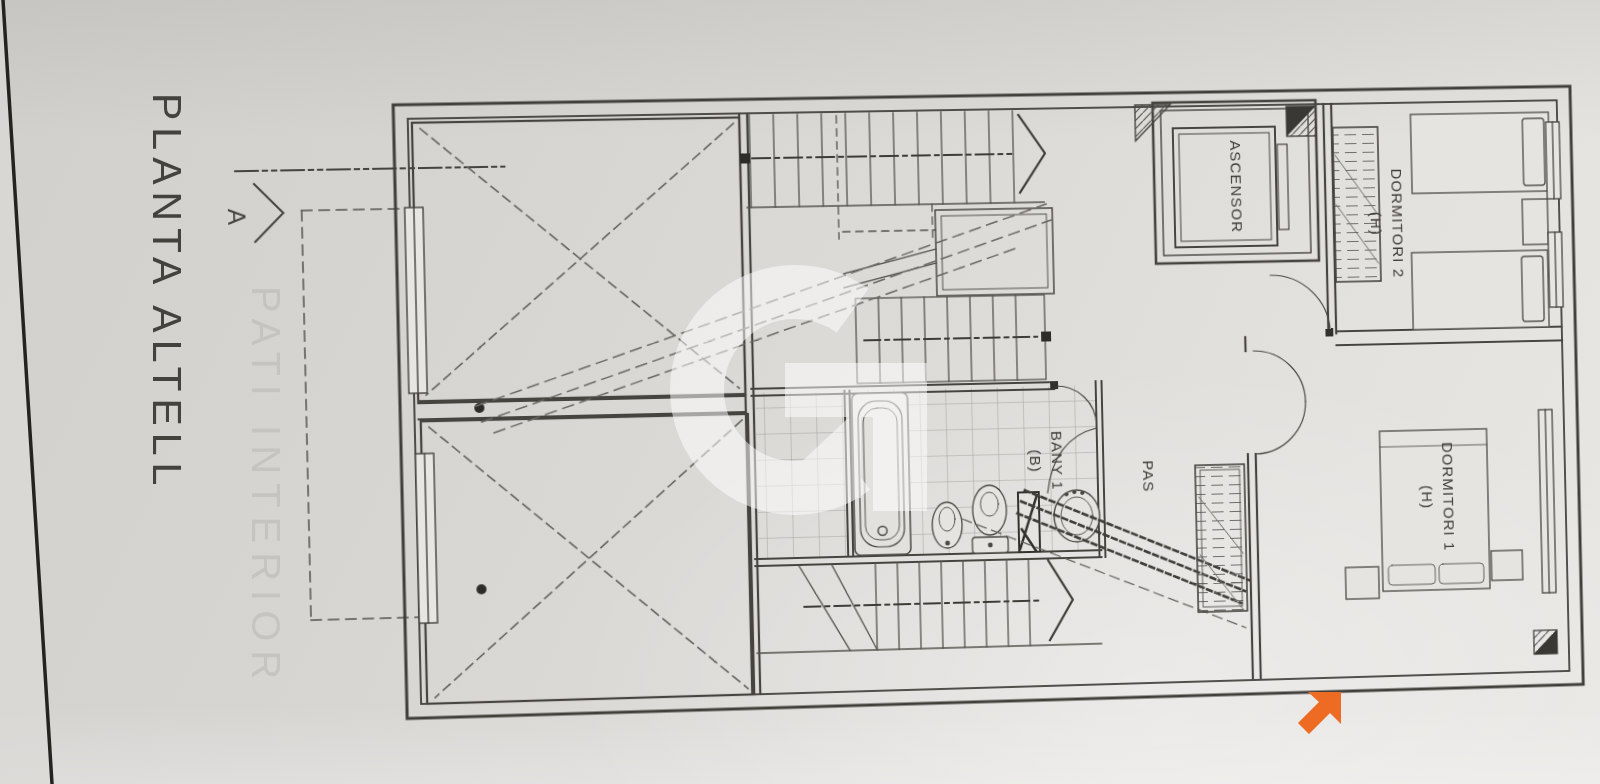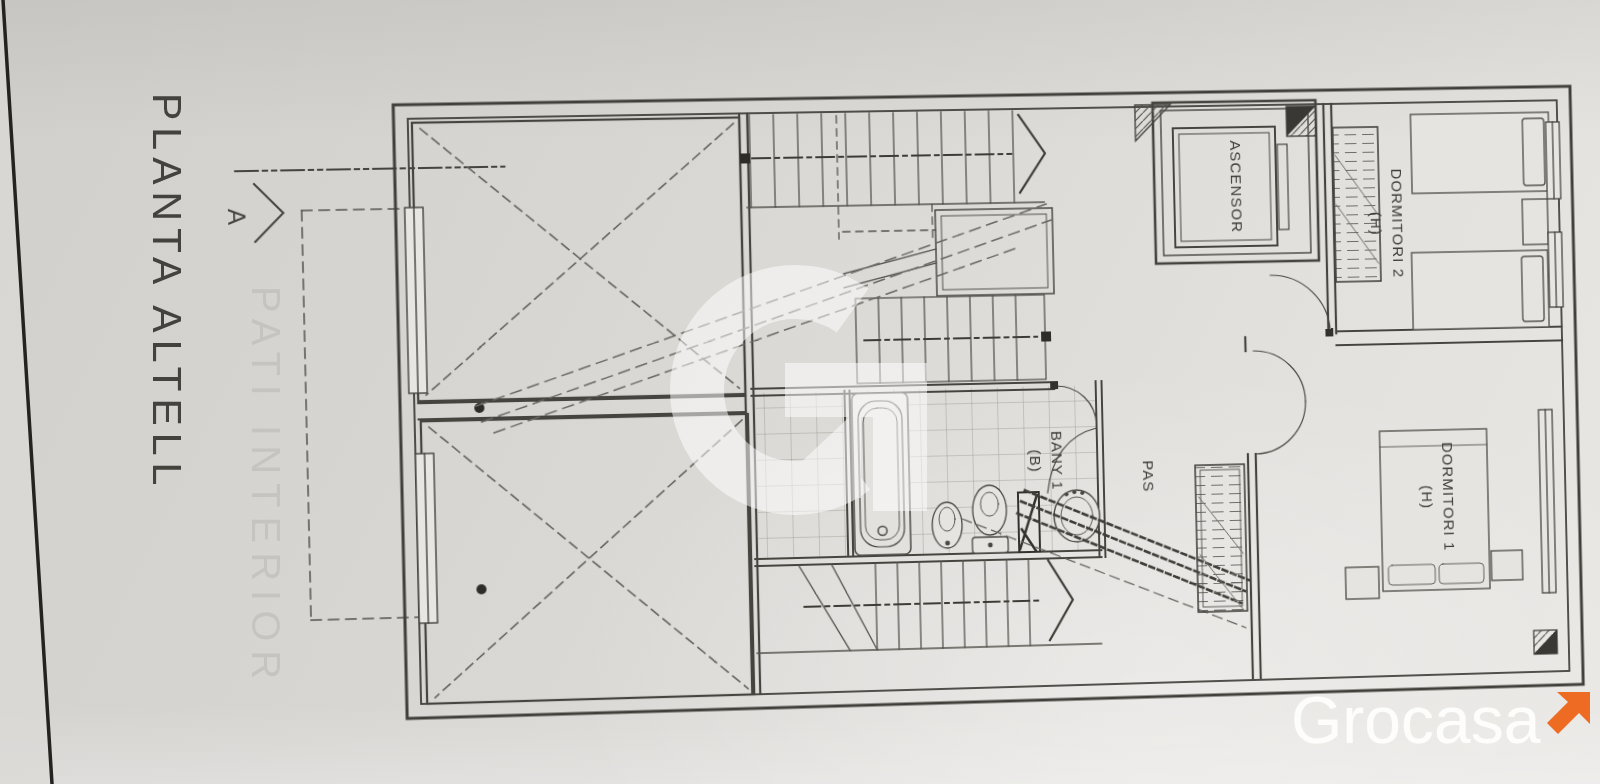--- a/index.html
+++ b/index.html
@@ -331,17 +331,16 @@
 <svg id="g-watermark" width="268" height="268" viewBox="0 0 268 268">
   <g fill="#ffffff" stroke="none">
     <circle cx="132" cy="132" r="98" fill="none" stroke="#ffffff" stroke-width="54" pathLength="360" stroke-dasharray="253 107" stroke-dashoffset="-53"></circle>
     <rect x="122" y="105" width="142" height="54"></rect>
     <rect x="210" y="105" width="54" height="148"></rect>
     <polygon points="100,240 198,148 198,240"></polygon>
   </g>
 </svg>
 
 <div id="brand">
-  <span class="word">Grocasa</span>
   <svg width="48" height="48" viewBox="0 0 48 48">
     <polygon points="46,2 46,34 35,23 14,44 3,33 24,12 13,2" fill="#EE6B23"></polygon>
   </svg>
 </div>
 
 </body></html>

